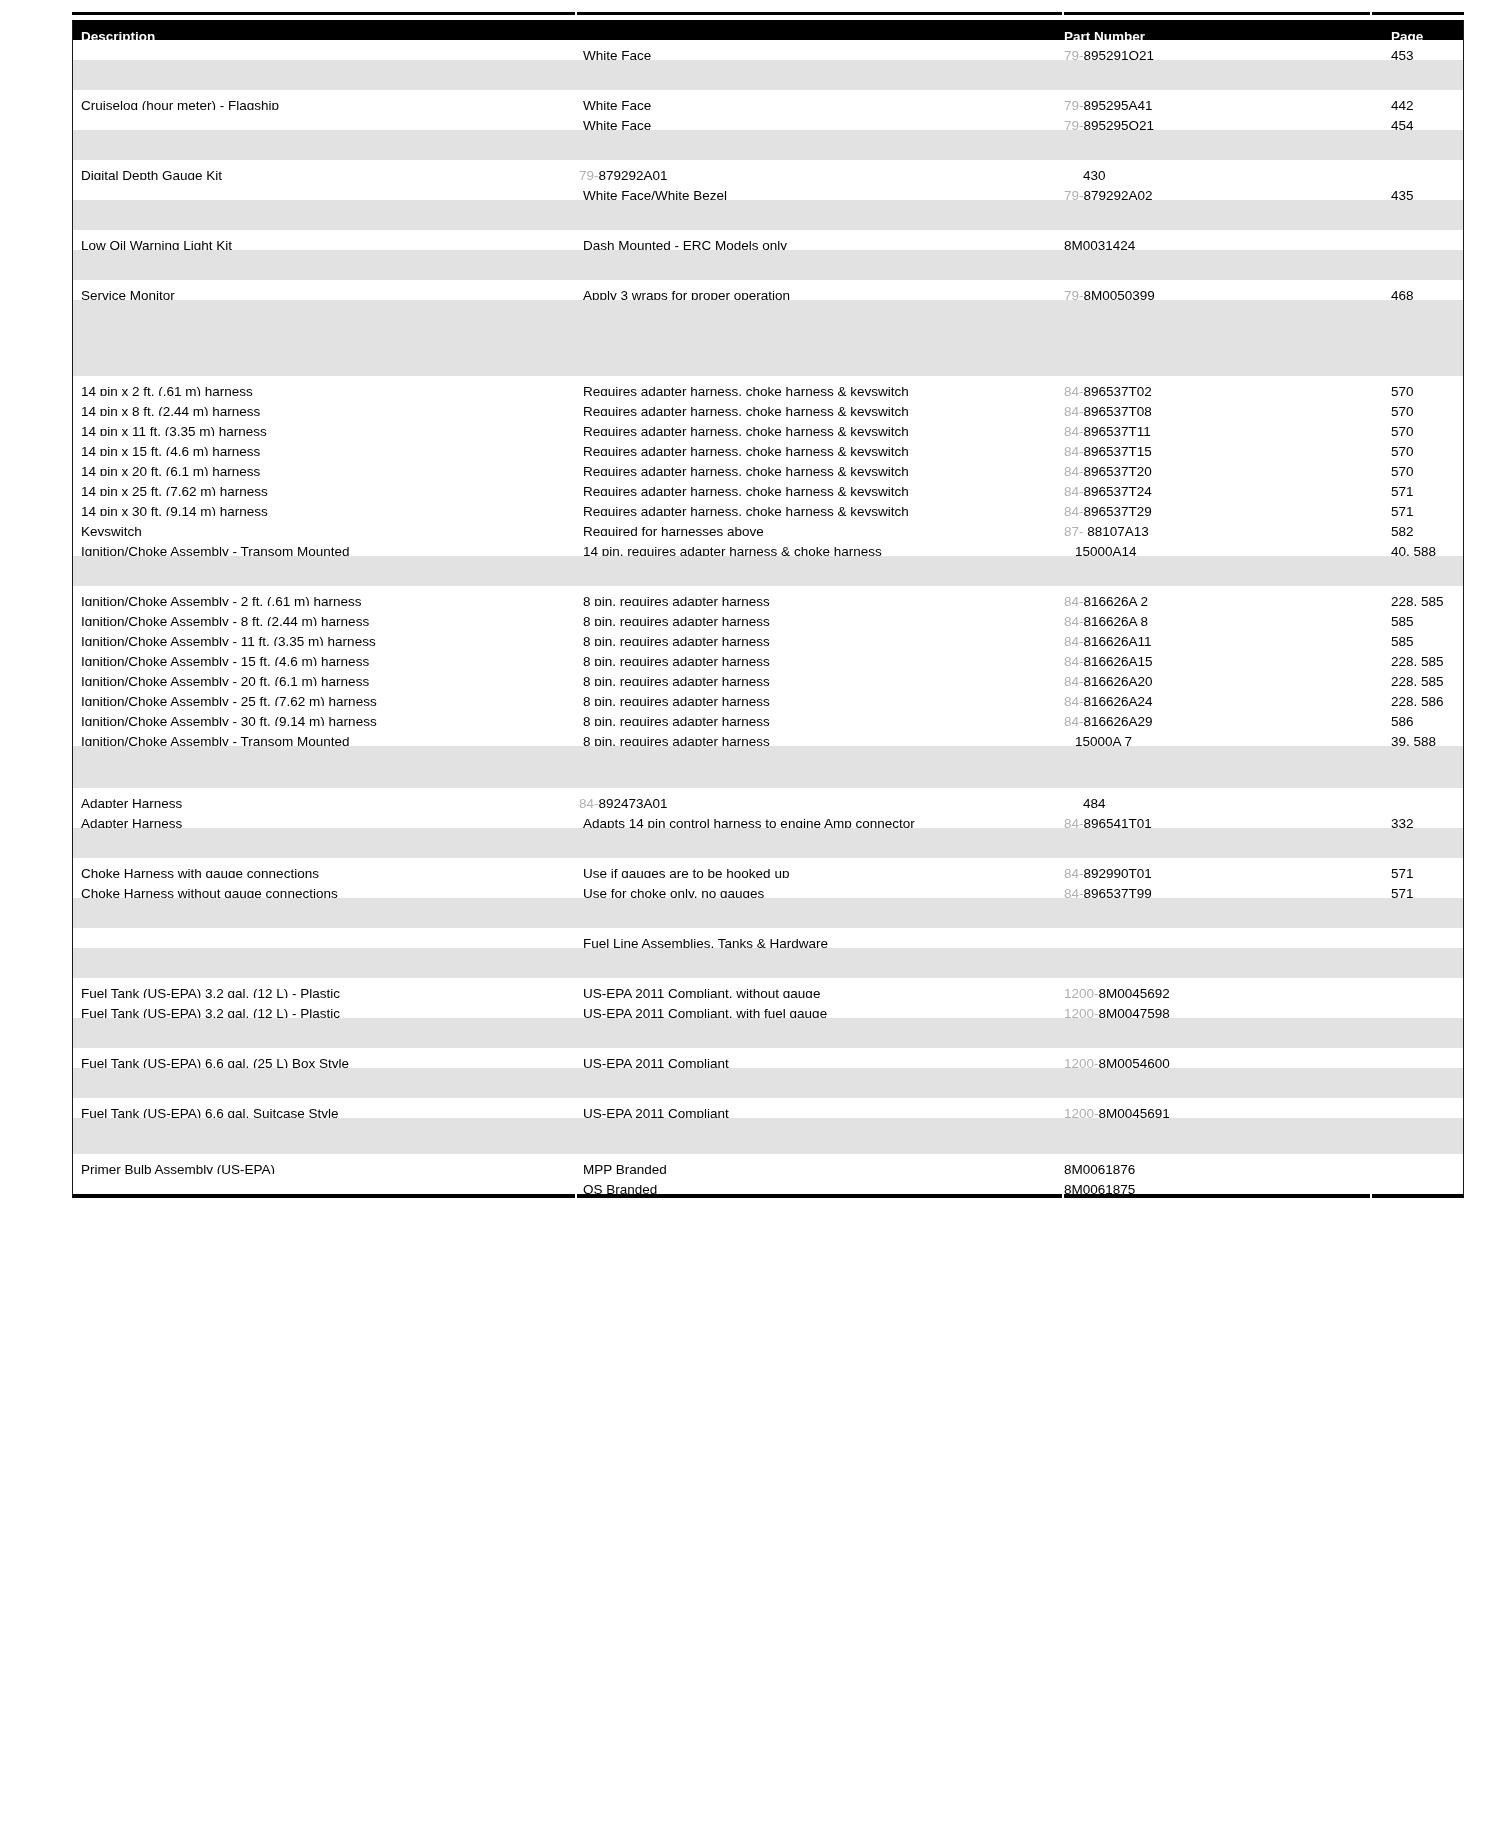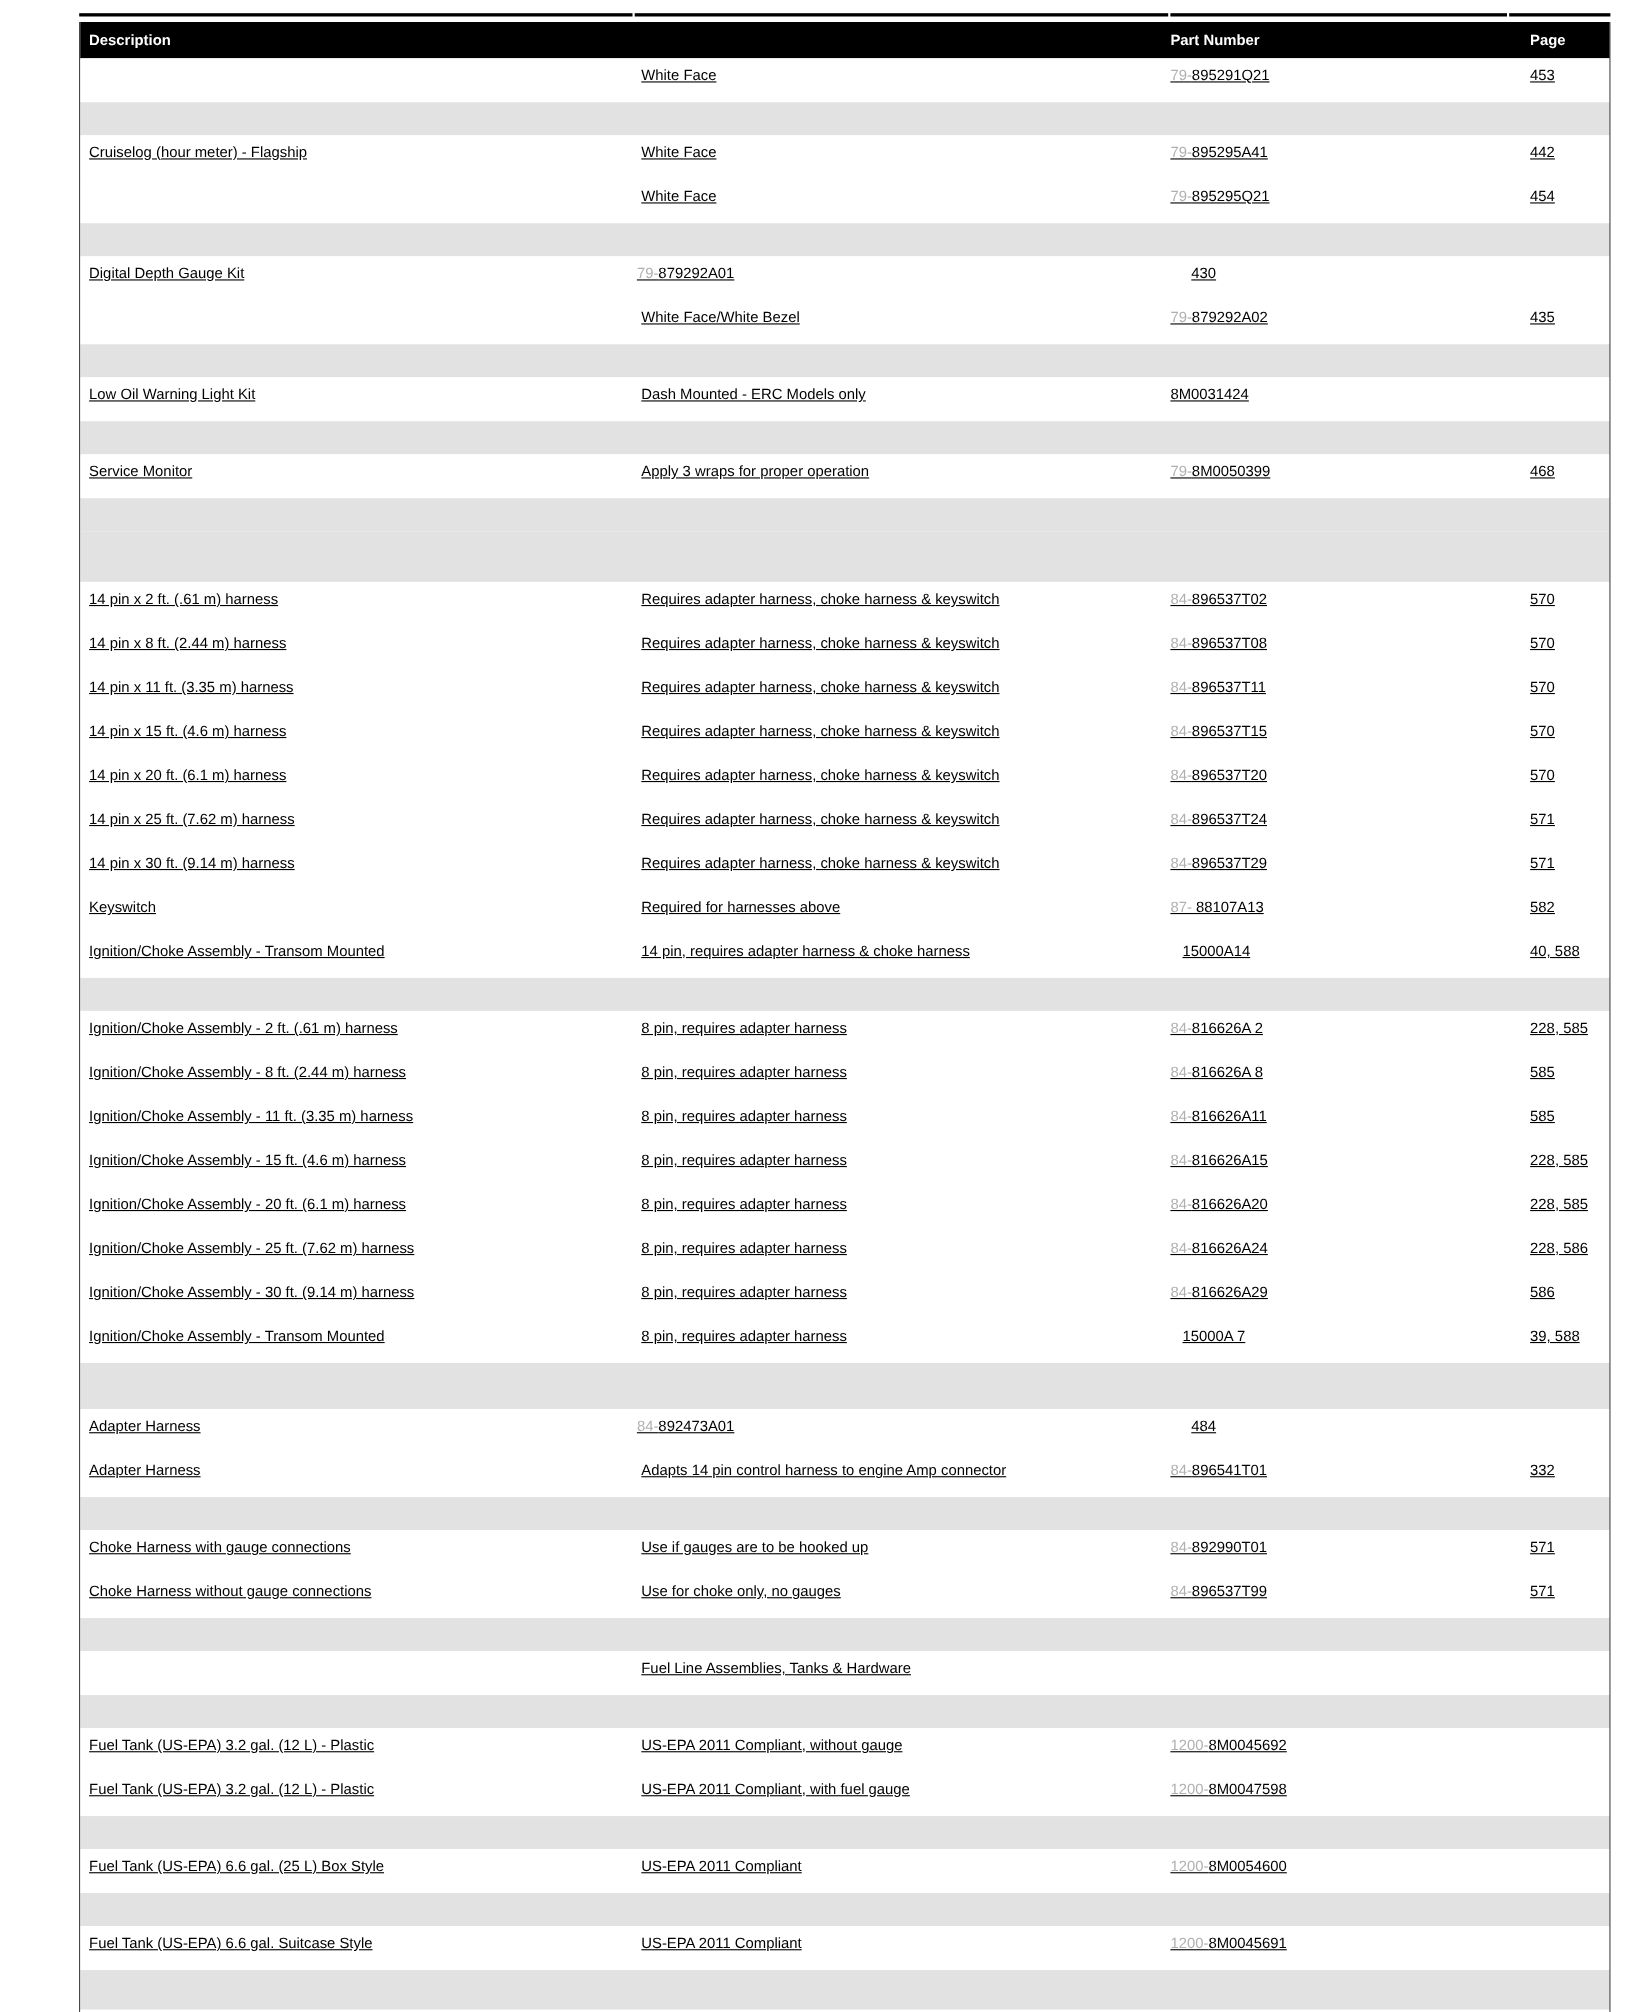--- a/index.html
+++ b/index.html
@@ -36,31 +36,30 @@
   .grid-frame {
     border-left: 1px solid #1a1a1a;
     border-right: 1px solid #1a1a1a;
   }
   .hrow {
     display: grid;
     grid-template-columns: 503px 485px 308px 1fr;
     background: var(--header-bg, #000);
     color: var(--header-text, #fff);
     font-weight: bold;
-    height: 33px;
+    height: 20px;
     line-height: 33px;
   }
   .row {
     display: grid;
     grid-template-columns: 503px 485px 308px 1fr;
-    height: 40px;
+    height: 20px;
     line-height: 32px;
     background: #ffffff;
     overflow: hidden;
-    text-decoration: underline;
   }
   .gap-row {
     background: var(--band, #e2e2e2);
   }
   .c-desc  { padding-left: 8px;  white-space: nowrap; overflow: hidden; }
   .c-note  { padding-left: 7px;  white-space: nowrap; overflow: hidden; }
   .c-part  { padding-left: 3px;  white-space: pre;    overflow: hidden; }
   .c-page  { padding-left: 22px; white-space: nowrap; overflow: hidden; }
   .pfx { color: var(--prefix, #b0b0b0); }
   .part-indent { margin-left: 11px; }

